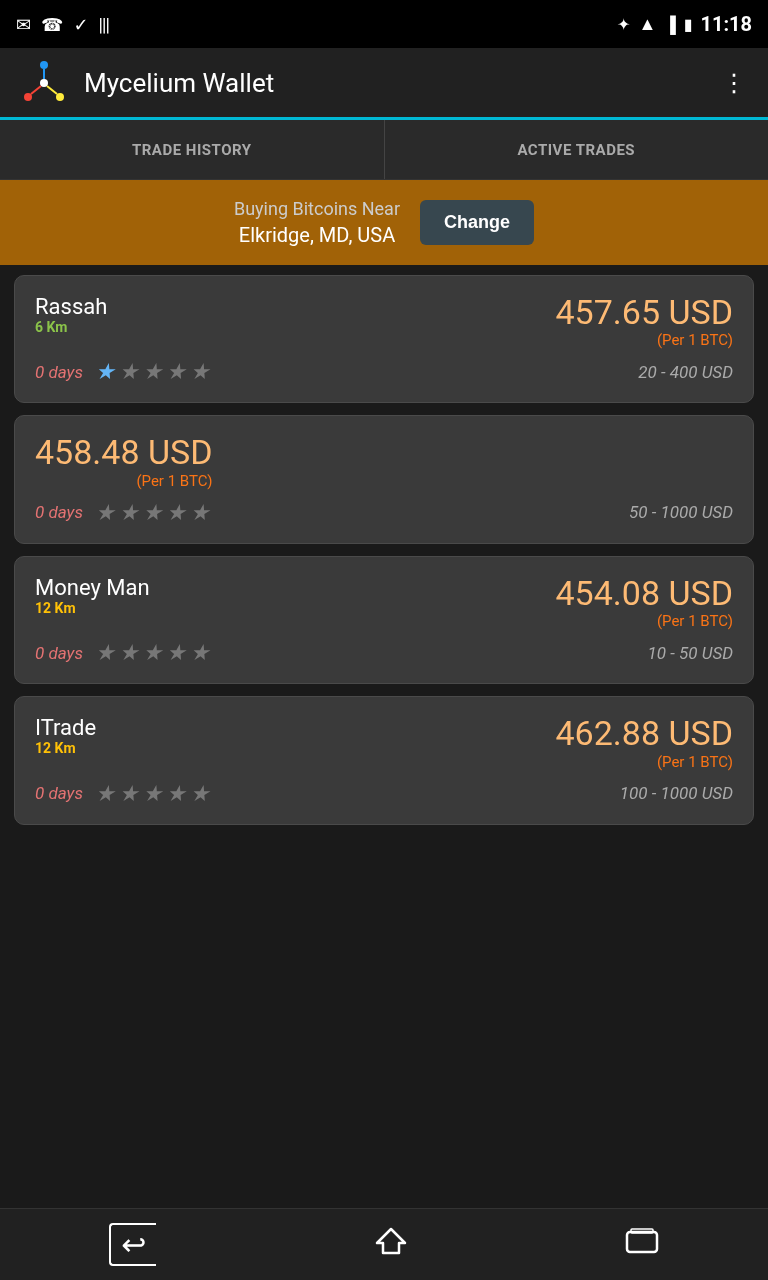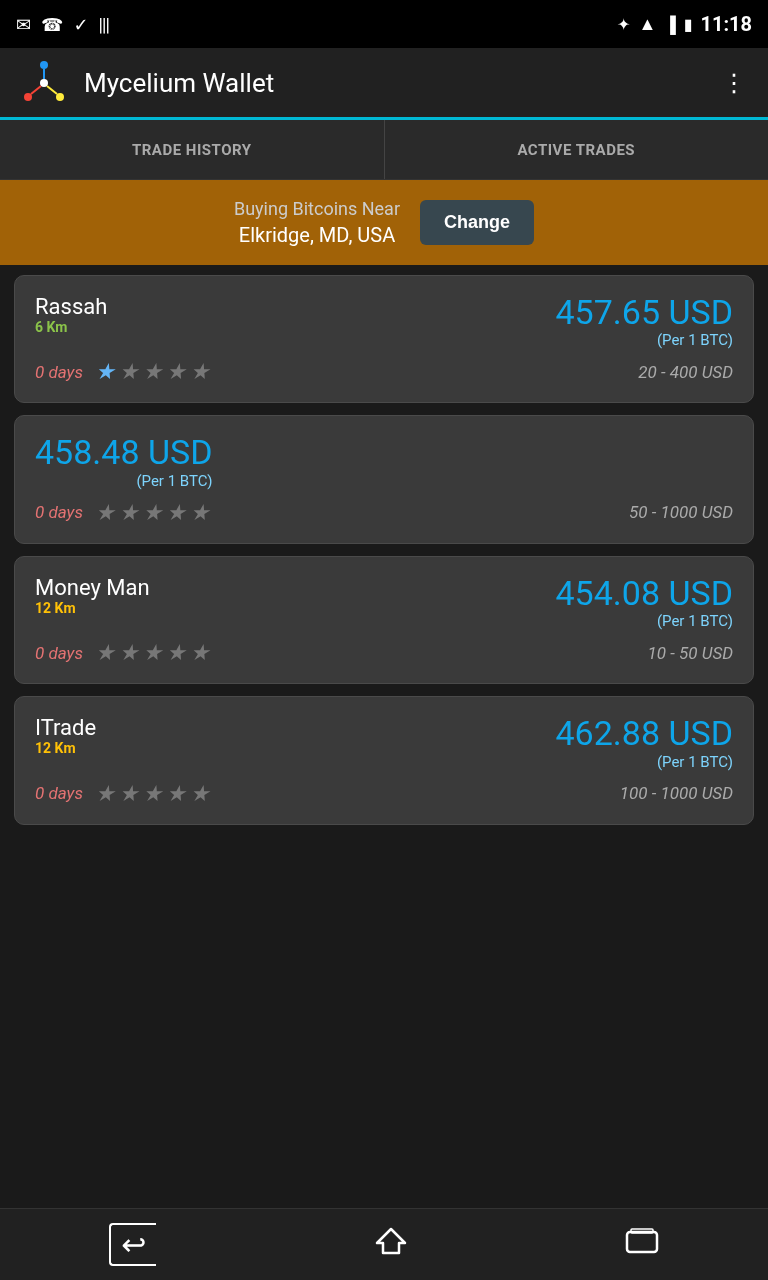--- a/index.html
+++ b/index.html
@@ -170,27 +170,27 @@
       font-size: 14px;
       font-weight: 700;
     }
     .dist-green { color: #8bc34a; }
     .dist-yellow { color: #ffc107; }
     .price-block {
       text-align: right;
     }
     .price-usd {
       font-size: 34px;
-      color: #0ea5e9;
+      color: #fdba74;
       font-weight: 400;
       line-height: 1.1;
     }
     .price-per {
       font-size: 15px;
-      color: #7dd3fc;
+      color: #f97316;
     }
     .card-bottom {
       display: flex;
       justify-content: space-between;
       align-items: center;
       margin-top: 10px;
       font-style: italic;
     }
     .days-ago {
       font-size: 17px;

